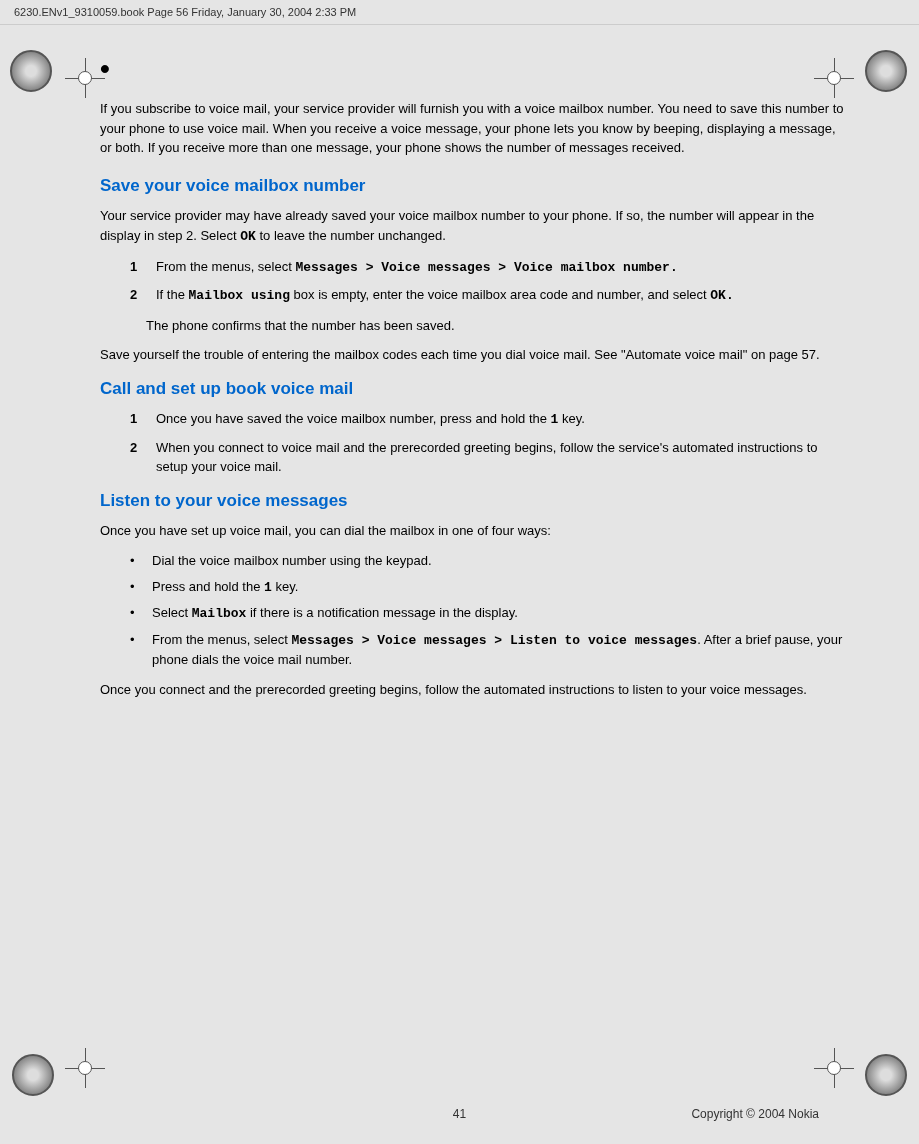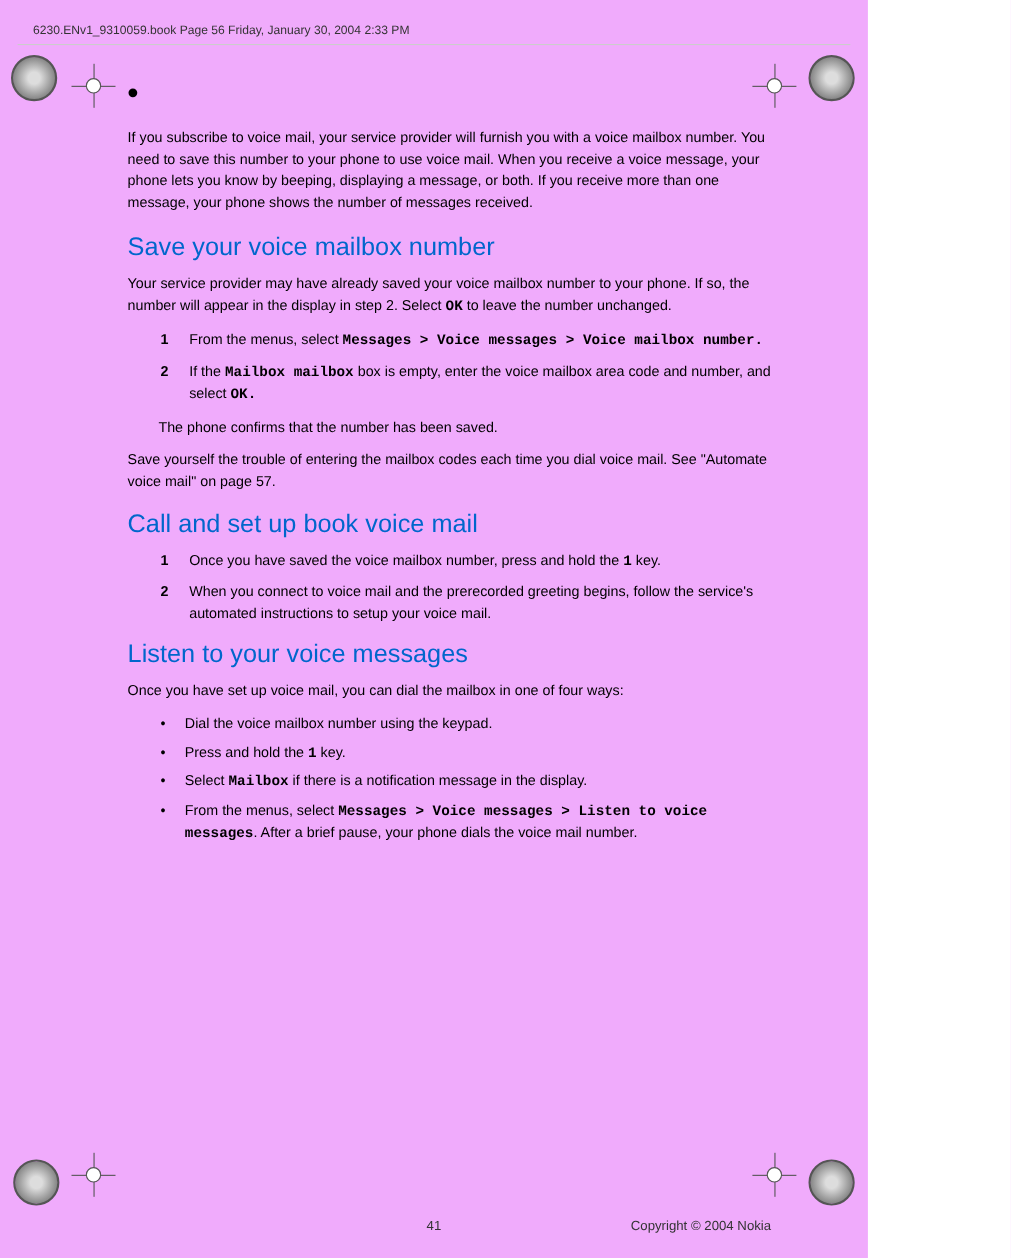--- a/index.html
+++ b/index.html
@@ -8,25 +8,25 @@
       background: #ffffff;
       font-family: Arial, Helvetica, sans-serif;
       font-size: 13px;
       color: #000000;
       width: 919px;
       min-height: 1144px;
       position: relative;
     }
 
     .page-container {
-      width: 789px;
+      width: 919px;
       min-height: 1144px;
-      background: #f0abfc;
+      background: #e5e5e5;
       position: relative;
-      padding: 16px;
+      padding: 0;
     }
 
     
     .header-bar {
       width: 100%;
       border-bottom: 1px solid #cccccc;
       padding: 6px 14px;
       font-size: 11px;
       color: #333;
       display: flex;
@@ -100,22 +100,22 @@
     }
 
     .intro-text {
       font-size: 13px;
       line-height: 1.5;
       color: #000;
       margin-bottom: 18px;
     }
 
     .section-heading {
-      font-size: 23px;
-      font-weight: normal;
+      font-size: 17px;
+      font-weight: bold;
       color: #0066cc;
       margin-bottom: 10px;
       margin-top: 4px;
     }
 
     .body-text {
       font-size: 13px;
       line-height: 1.55;
       color: #000;
       margin-bottom: 10px;
@@ -137,21 +137,21 @@
     .num {
       font-weight: bold;
       min-width: 16px;
     }
 
     .item-text {
       flex: 1;
     }
 
     .indent-text {
-      margin-left: 28px;
+      margin-left: 46px;
       margin-bottom: 10px;
       font-size: 13px;
       line-height: 1.5;
     }
 
     .bullet-list {
       margin-left: 30px;
       margin-bottom: 10px;
     }
 
@@ -186,21 +186,21 @@
     }
 
     .footer-page-num {
       position: absolute;
       left: 50%;
       transform: translateX(-50%);
     }
 
     .footer-copyright {
       position: absolute;
-      right: 88px;
+      right: 100px;
     }
 
     
     .section {
       margin-bottom: 14px;
     }
   </style>
 </head>
 <body>
 
@@ -262,21 +262,21 @@
       <div class="section-heading">Save your voice mailbox number</div>
       <div class="body-text">Your service provider may have already saved your voice mailbox number to your phone. If so, the number will appear in the display in step 2. Select <b>OK</b> to leave the number unchanged.</div>
 
       <div class="numbered-list">
         <div class="numbered-item">
           <span class="num">1</span>
           <span class="item-text">From the menus, select <b>Messages &gt; Voice messages &gt; Voice mailbox number.</b></span>
         </div>
         <div class="numbered-item">
           <span class="num">2</span>
-          <span class="item-text">If the <b>Mailbox mailbox</b> box is empty, enter the voice mailbox area code and number, and select <b>OK.</b></span>
+          <span class="item-text">If the <b>Mailbox using</b> box is empty, enter the voice mailbox area code and number, and select <b>OK.</b></span>
         </div>
       </div>
 
       <div class="indent-text">The phone confirms that the number has been saved.</div>
 
       <div class="body-text">Save yourself the trouble of entering the mailbox codes each time you dial voice mail. See "Automate voice mail" on page 57.</div>
     </div>
 
     <div class="section">
       <div class="section-heading">Call and set up book voice mail</div>
@@ -310,20 +310,21 @@
         <div class="bullet-item">
           <span class="bullet-sym">•</span>
           <span class="item-text">Select <b>Mailbox</b> if there is a notification message in the display.</span>
         </div>
         <div class="bullet-item">
           <span class="bullet-sym">•</span>
           <span class="item-text">From the menus, select <b>Messages &gt; Voice messages &gt; Listen to voice messages</b>. After a brief pause, your phone dials the voice mail number.</span>
         </div>
       </div>
 
+      <div class="body-text">Once you connect and the prerecorded greeting begins, follow the automated instructions to listen to your voice messages.</div>
     </div>
 
   </div>
 
   <div class="footer">
     <span class="footer-page-num">41</span>
     <span class="footer-copyright">Copyright © 2004 Nokia</span>
   </div>
 
 </div>

